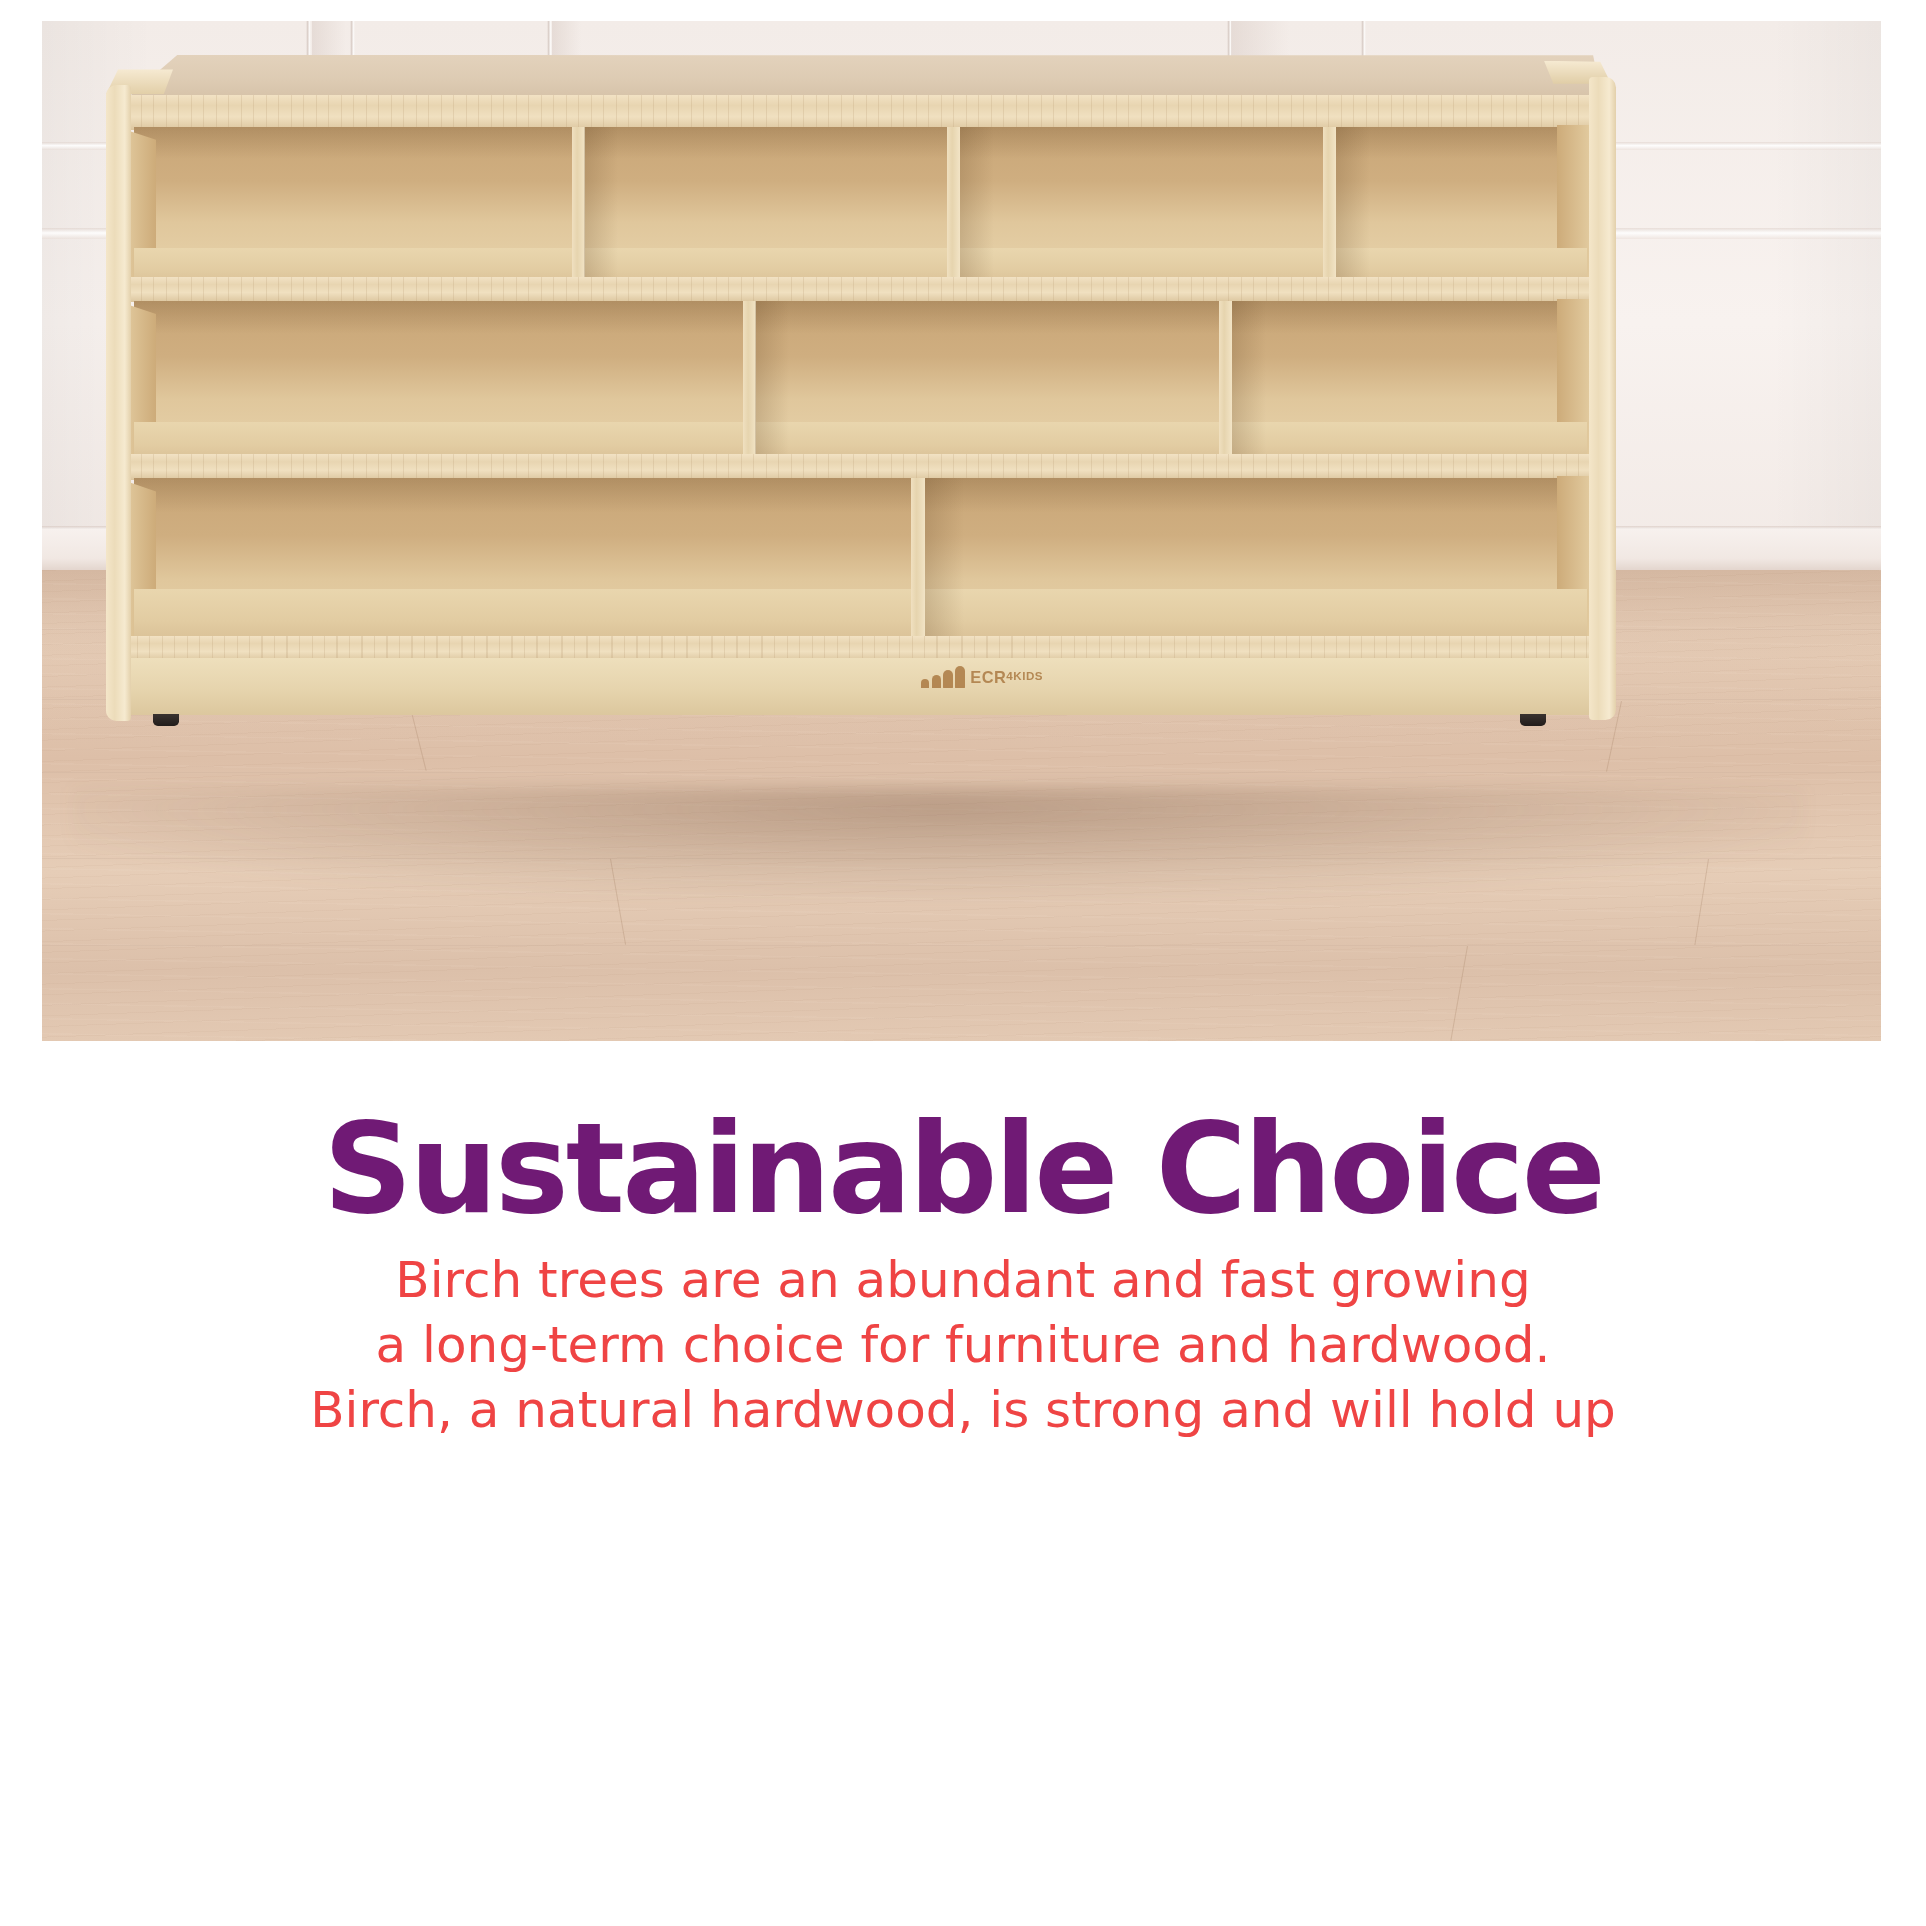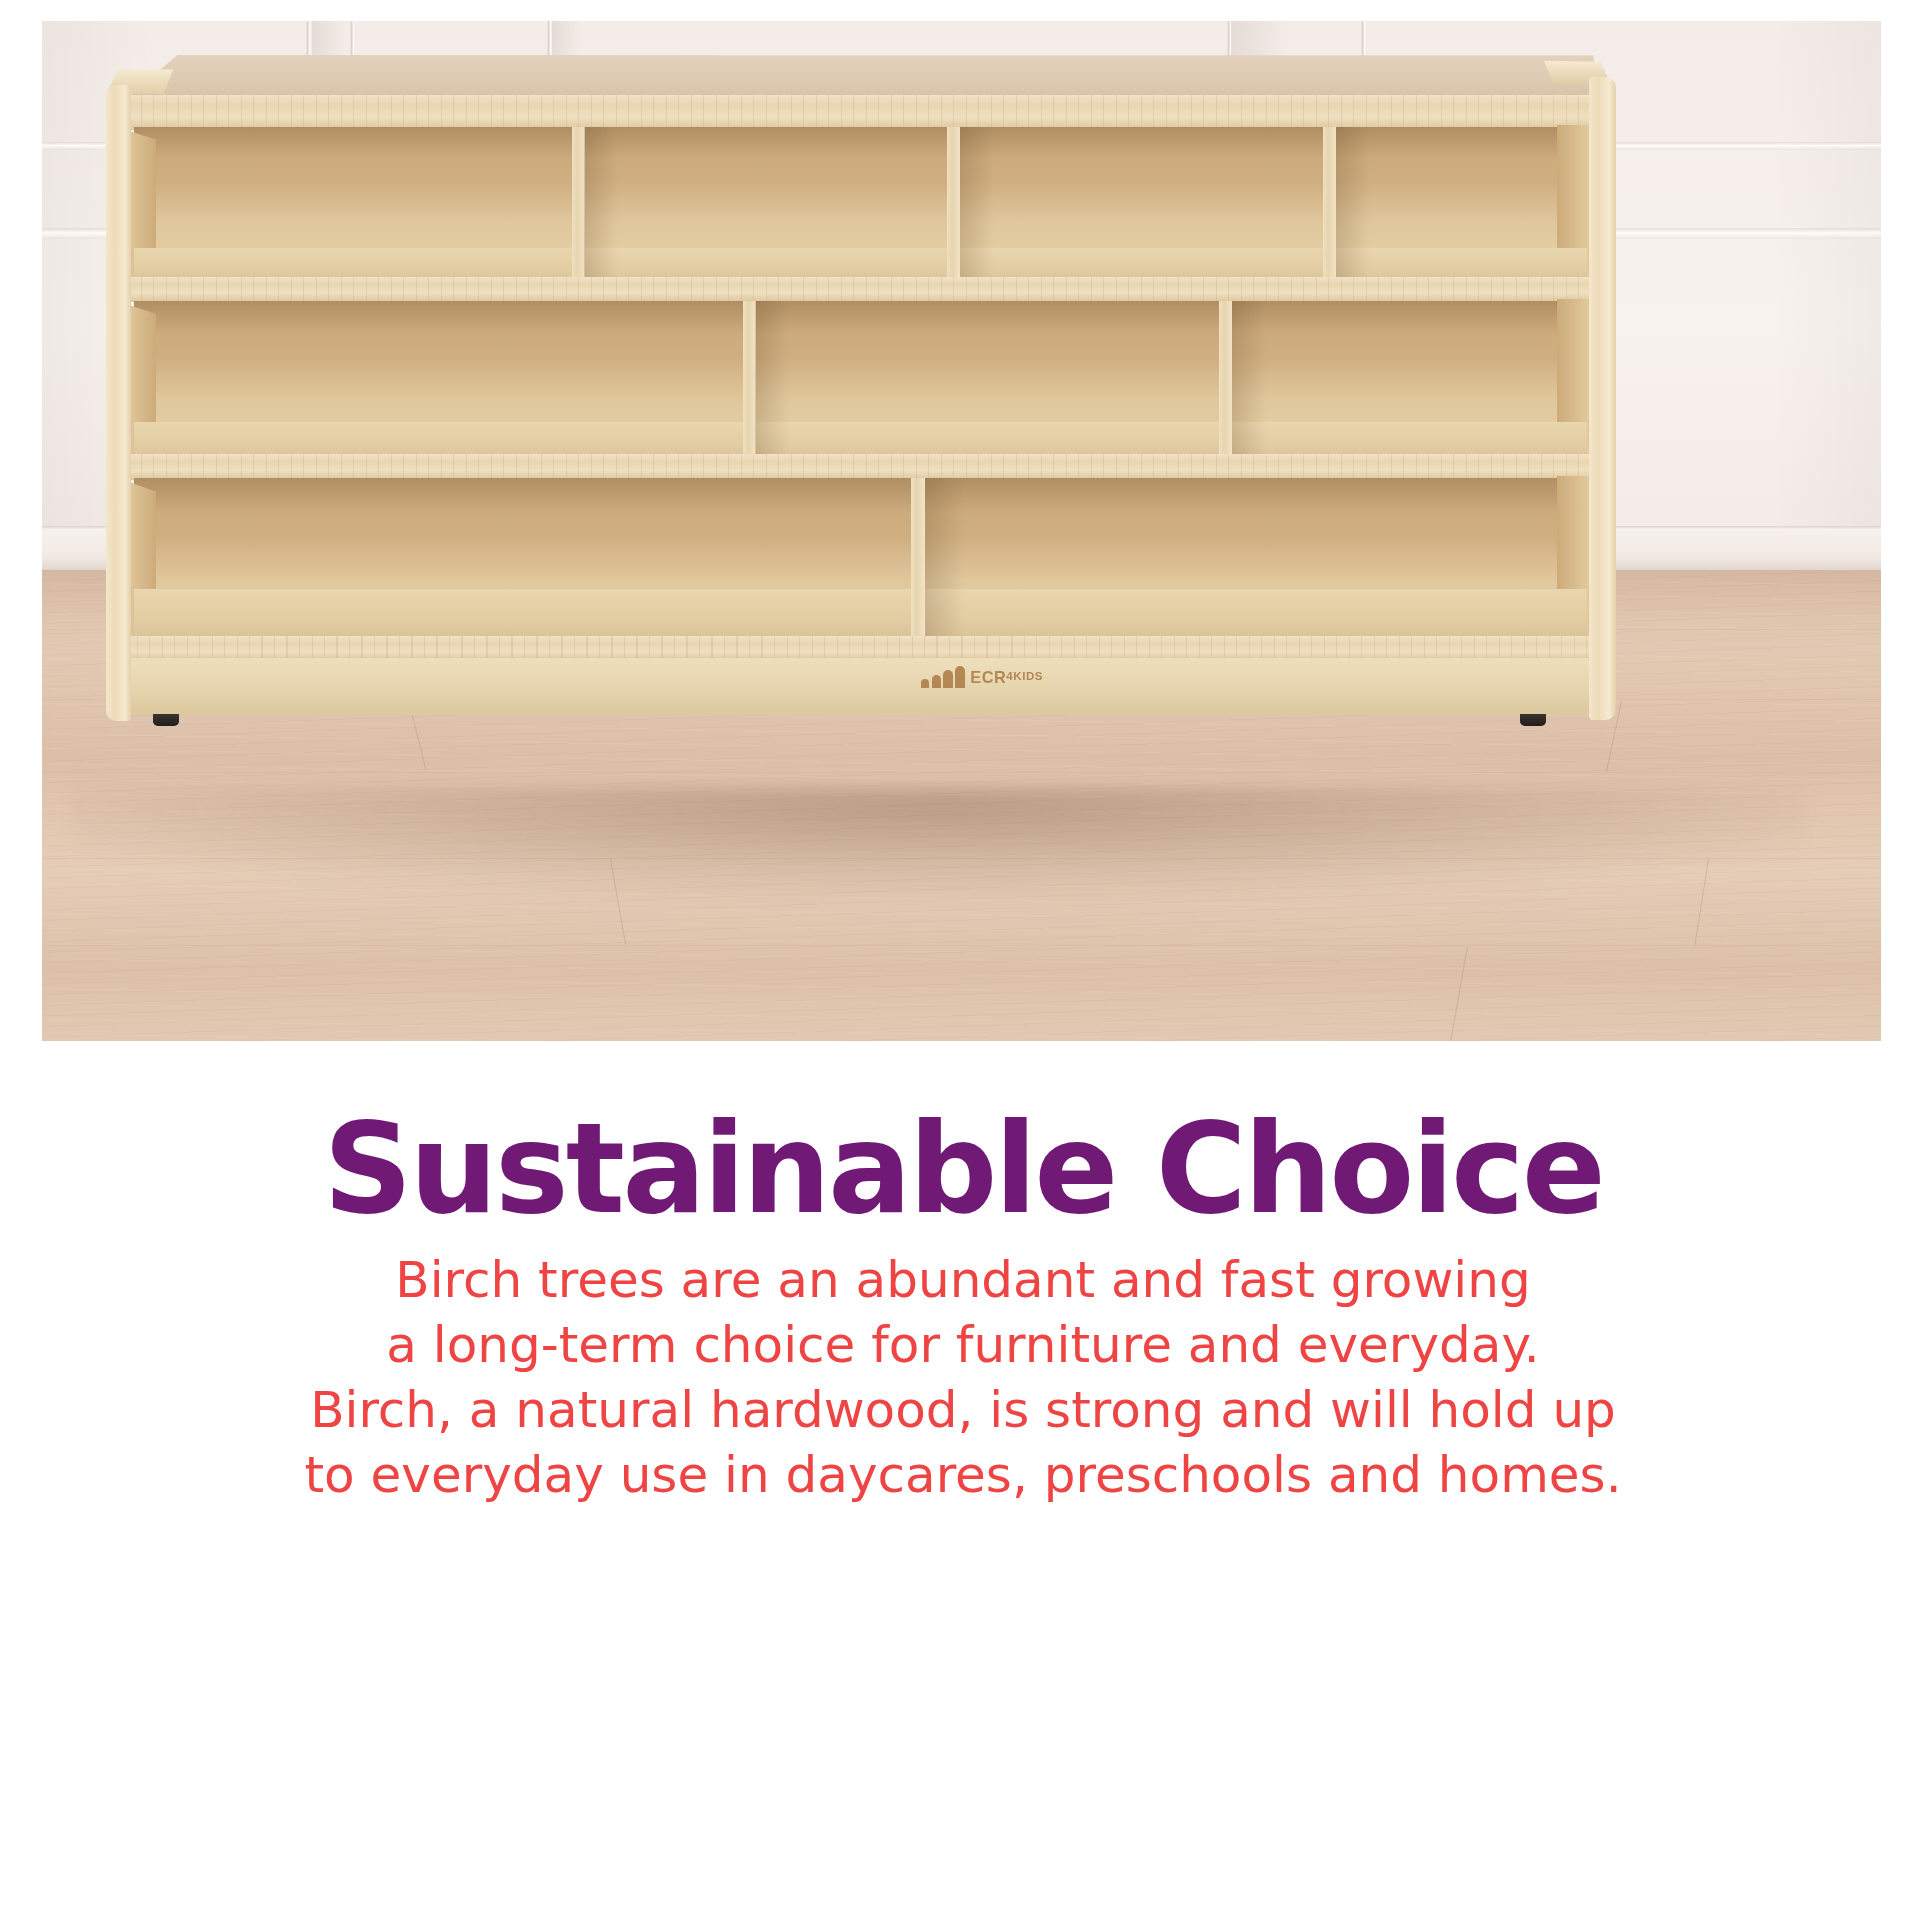--- a/index.html
+++ b/index.html
@@ -351,18 +351,17 @@
 
     <div class="caster" style="left:82px;top:659px;"></div>
     <div class="caster" style="left:1449px;top:659px;"></div>
   </div>
 </div>
 
 <div id="text-block">
   <div id="headline">Sustainable Choice</div>
   <div id="body-copy">
     <span class="line">Birch trees are an abundant and fast growing</span>
-    <span class="line">a long-term choice for furniture and everyday.</span>
+    <span class="line">a long-term choice for furniture and hardwood.</span>
     <span class="line">Birch, a natural hardwood, is strong and will hold up</span>
-    <span class="line">to everyday use in daycares, preschools and homes.</span>
   </div>
 </div>
 
 
 </body></html>

